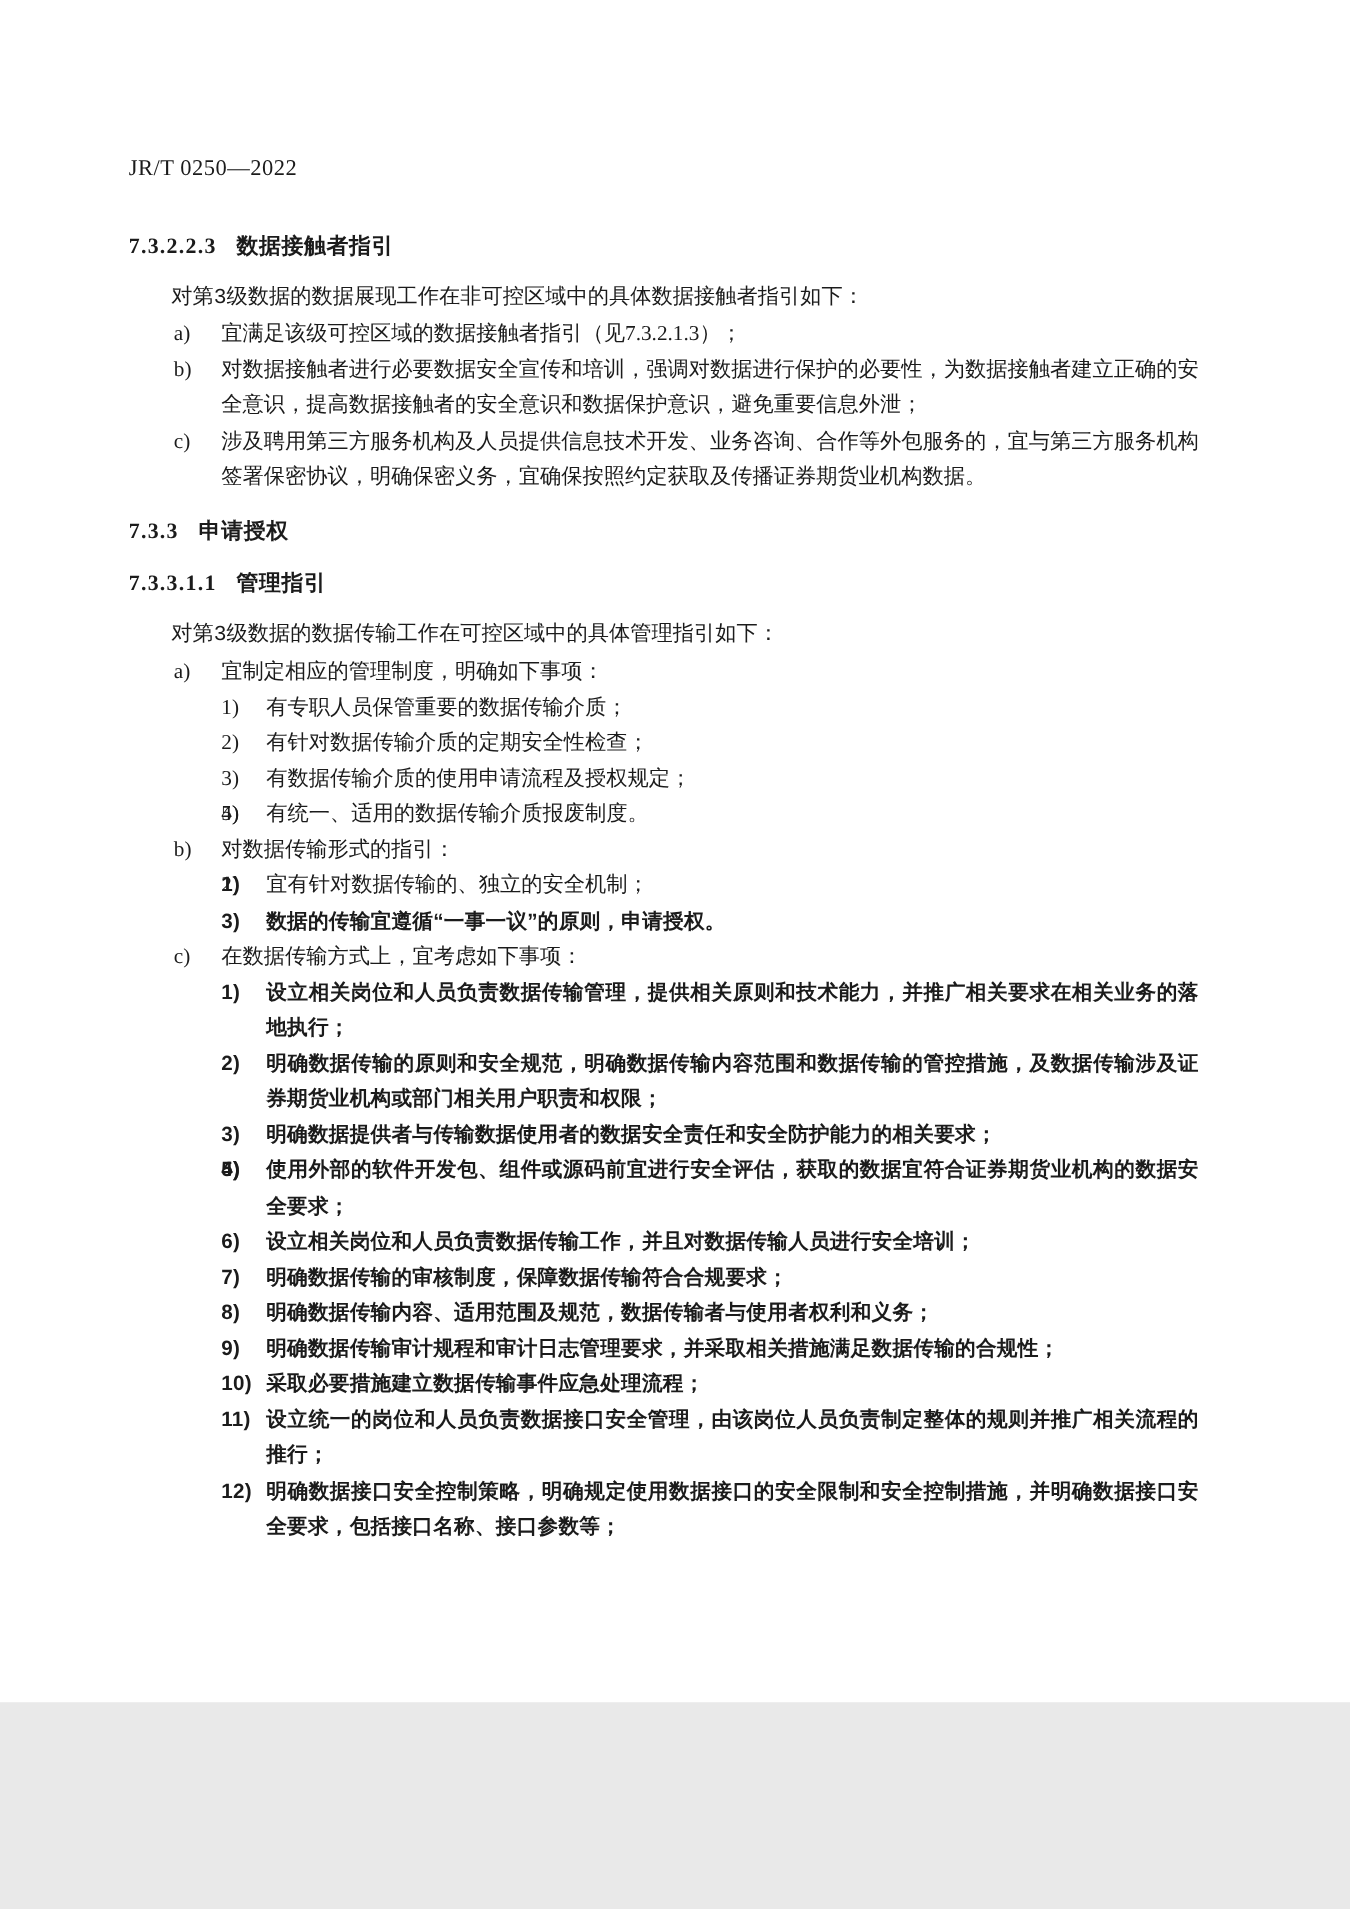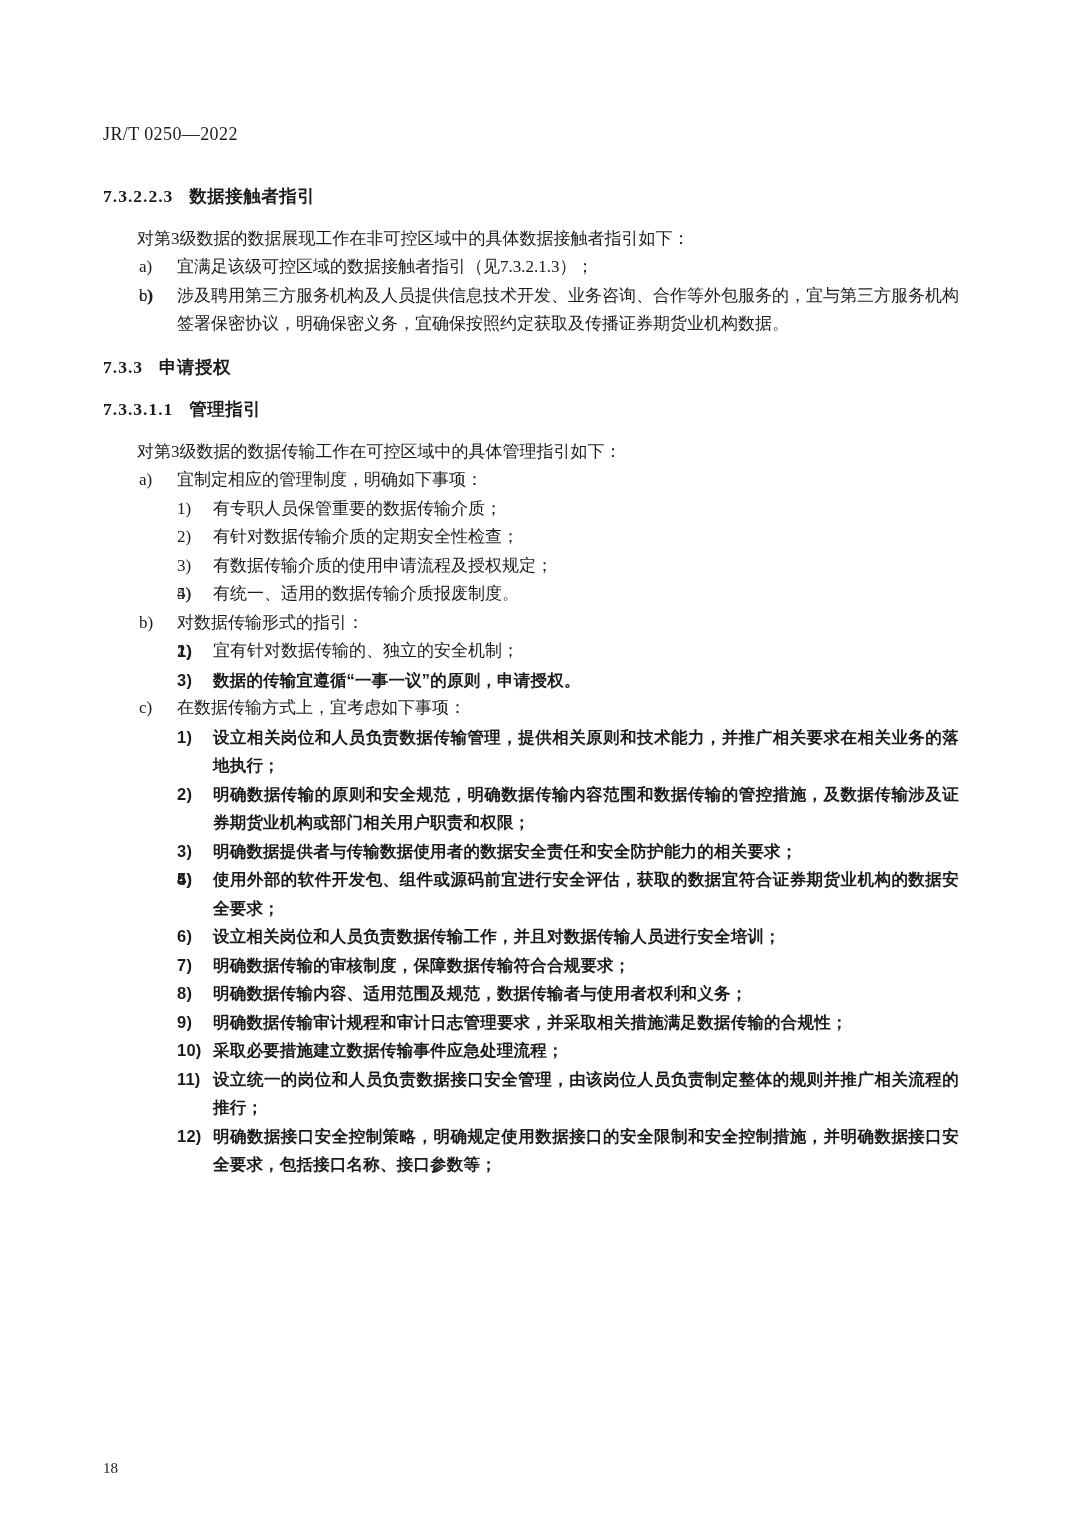--- a/index.html
+++ b/index.html
@@ -7,21 +7,21 @@
     padding: 0;
     background: #e9e9e9;
   }
   body {
     font-family: "Liberation Serif", "DejaVu Serif", serif;
     color: #1b1b1b;
   }
   .page {
     position: relative;
     width: 1080px;
-    height: 1527px;
+    height: 1362px;
     background: #ffffff;
     overflow: hidden;
   }
   .running-header {
     position: absolute;
     top: 124px;
     left: 103px;
     font-size: 18px;
     letter-spacing: 0.4px;
     color: #1b1b1b;
@@ -46,20 +46,21 @@
     letter-spacing: 1px;
   }
   .heading .h-title {
     font-family: "Liberation Sans", "DejaVu Sans", sans-serif;
     margin-left: 16px;
     letter-spacing: 0.5px;
   }
   .para {
     margin: 0;
     text-indent: 2em;
+    font-family: Liberation Mono, monospace;
   }
   .item {
     position: relative;
     margin: 0;
   }
   .item .marker {
     position: absolute;
   }
   .item.level-1 { padding-left: 74px; }
   .item.level-1 .marker { left: 36px; }
@@ -81,21 +82,21 @@
 </head>
 <body>
 
 <div class="page">
   <div class="running-header">JR/T 0250—2022</div>
 
   <div class="content">
       <div class="heading"><span class="h-num">7.3.2.2.3</span><span class="h-title">数据接触者指引</span></div>
       <p class="para">对第3级数据的数据展现工作在非可控区域中的具体数据接触者指引如下：</p>
       <div class="item level-1"><span class="marker">a)</span><span class="text">宜满足该级可控区域的数据接触者指引（见7.3.2.1.3）；</span></div>
-      <div class="item level-1"><span class="marker">b)</span></div>
+      <div class="item level-1"><span class="marker">b)</span><span class="text">对数据接触者进行必要数据安全宣传和培训，强调对数据进行保护的必要性，为数据接触者建立正确的安全意识，提高数据接触者的安全意识和数据保护意识，避免重要信息外泄；</span></div>
       <div class="item level-1"><span class="marker">c)</span><span class="text">涉及聘用第三方服务机构及人员提供信息技术开发、业务咨询、合作等外包服务的，宜与第三方服务机构签署保密协议，明确保密义务，宜确保按照约定获取及传播证券期货业机构数据。</span></div>
       <div class="heading"><span class="h-num">7.3.3</span><span class="h-title">申请授权</span></div>
       <div class="heading"><span class="h-num">7.3.3.1.1</span><span class="h-title">管理指引</span></div>
       <p class="para">对第3级数据的数据传输工作在可控区域中的具体管理指引如下：</p>
       <div class="item level-1"><span class="marker">a)</span><span class="text">宜制定相应的管理制度，明确如下事项：</span></div>
       <div class="item level-2"><span class="marker">1)</span><span class="text">有专职人员保管重要的数据传输介质；</span></div>
       <div class="item level-2"><span class="marker">2)</span><span class="text">有针对数据传输介质的定期安全性检查；</span></div>
       <div class="item level-2"><span class="marker">3)</span><span class="text">有数据传输介质的使用申请流程及授权规定；</span></div>
       <div class="item level-2"><span class="marker">4)</span></div>
       <div class="item level-2"><span class="marker">5)</span><span class="text">有统一、适用的数据传输介质报废制度。</span></div>

